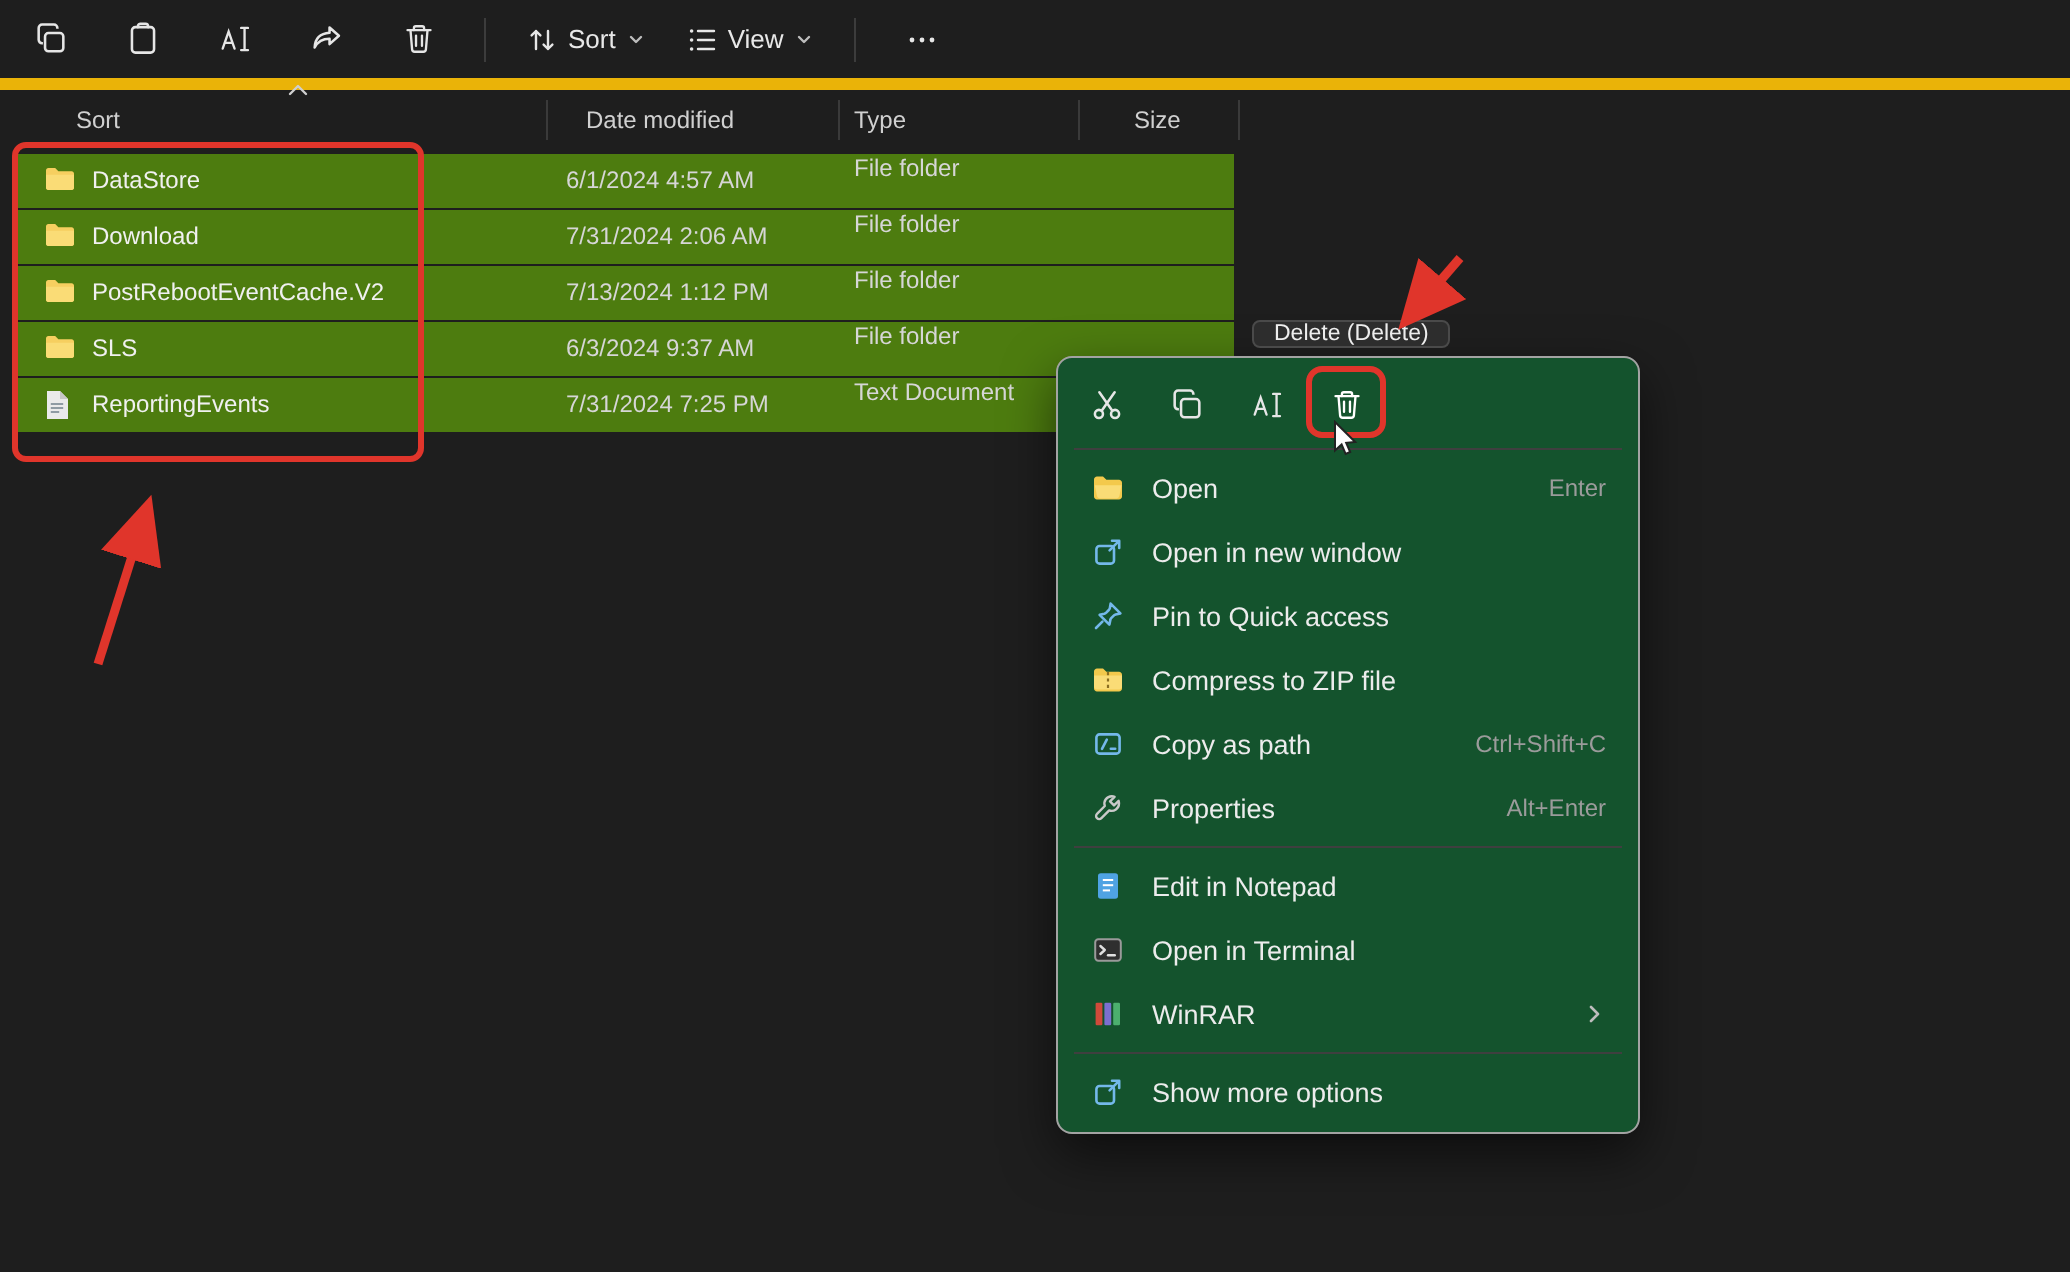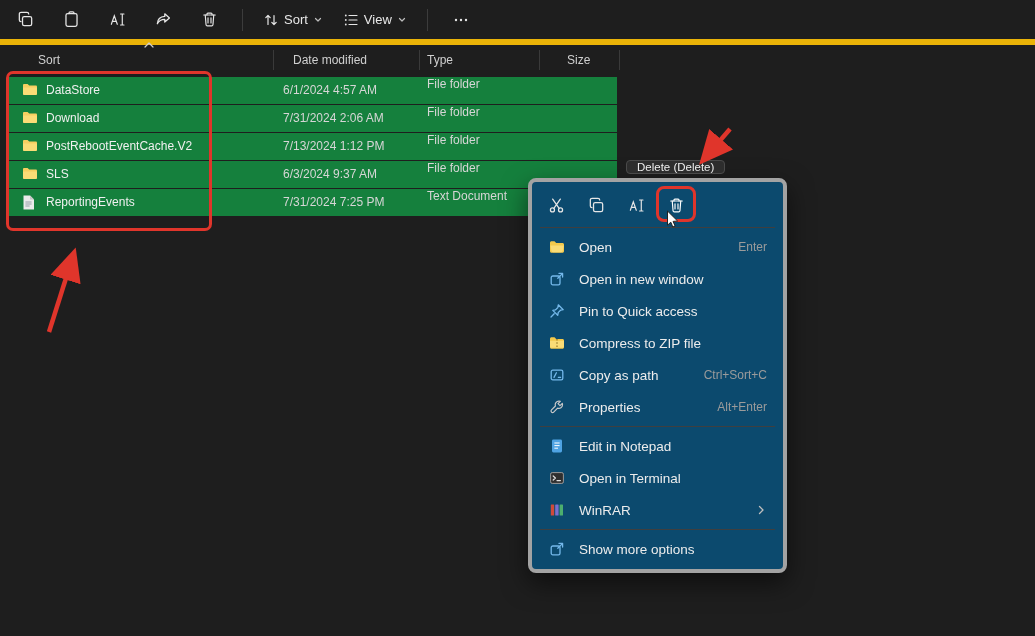--- a/index.html
+++ b/index.html
@@ -24,36 +24,36 @@
   .col-headers { position:absolute; top:47px; left:0; width:622px; height:26px;
     font-size:12px; color:#d0d0d0; }
   .col-h { position:absolute; top:0; height:26px; display:flex; align-items:center; }
   .col-h.c-name { left:38px; } .col-h.c-date { left:293px;align-items:center; }
   .col-h.c-type { left:427px; } .col-h.c-size { left:551px;margin-left:16px; }
   .col-sep { position:absolute; top:3px; width:1px; height:20px; background:#3a3a3a; }
   .sort-caret { position:absolute; left:143px; top:-6px; }
 
   
   .file-list { position:absolute; top:77px; left:8px; width:609px; z-index:1; }
-  .file-row { height:27px; margin-bottom:1px; background:#15803d;
+  .file-row { height:27px; margin-bottom:1px; background:#4d7c0f;
     position:relative; font-size:12px; }
   .fr-icon { position:absolute; left:14px; top:6px; }
   .fr-name { position:absolute; left:38px; top:6px; color:#f0f0f0; }
   .fr-date { position:absolute; left:275px; top:6px; color:#d6d6d6; }
   .fr-type { position:absolute; left:419px; top:0; color:#d6d6d6; }
   .fr-size { position:absolute; left:543px; top:6px; color:#d6d6d6; }
 
   
   .annot-rect { position:absolute; left:6px; top:71px; width:206px; height:160px;
     border:3px solid #e0352b; border-radius:7px; z-index:5; pointer-events:none; }
   .annot-layer { position:absolute; left:0; top:0; z-index:30; pointer-events:none; }
 
   
-  .context-menu { position:absolute; left:528px; top:178px; width:259px;
-    background:#0c4a6e; border:4px solid #a3a3a3; border-radius:8px;
+  .context-menu { position:absolute; left:528px; top:178px; width:292px;
+    background:#14532d; border:1px solid #a3a3a3; border-radius:8px;
     box-shadow:0 10px 26px rgba(0,0,0,.55); padding:4px; z-index:10; }
   .cm-iconbar { height:38px; display:flex; align-items:center; position:relative; }
   .cm-icon-btn { width:40px; height:34px; display:flex; align-items:center;
     justify-content:center; background:none; border:none; border-radius:4px; cursor:default; }
   .cm-del-box { position:absolute; left:120px; top:0px; width:40px; height:36px;
     border:3px solid #e0352b; border-radius:8px; pointer-events:none; }
   .cm-sep { height:1px; background:#3f3f3f; margin:3px 4px; }
   .cm-item { height:32px; display:flex; align-items:center; padding:0 12px;
     border-radius:4px; font-size:13.5px; cursor:default; }
   .cm-ic { width:17px; height:17px; margin-right:14px; display:flex;
@@ -297,21 +297,21 @@
       <span class="cm-shortcut"></span>
     </div>
     <div class="cm-item">
       <span class="cm-ic">
           <svg width="16" height="16" viewBox="0 0 16 16" fill="none" stroke="#74b8ea" stroke-width="1.3" stroke-linecap="round" stroke-linejoin="round">
             <rect x="2.2" y="3.2" width="11.6" height="9.6" rx="1.6"></rect>
             <path d="M5 10.4l2.4-4.6M9.4 10.4h2.2"></path>
           </svg>
         </span>
       <span class="cm-label">Copy as path</span>
-      <span class="cm-shortcut">Ctrl+Sort+C</span>
+      <span class="cm-shortcut">Ctrl+Shift+C</span>
     </div>
     <div class="cm-item">
       <span class="cm-ic">
           <svg width="16" height="16" viewBox="0 0 16 16" fill="none" stroke="#c9c9c9" stroke-width="1.2" stroke-linecap="round" stroke-linejoin="round">
             <path d="M9.9 2.1a3.7 3.7 0 0 0-3.5 4.9l-3.9 3.9a1.55 1.55 0 1 0 2.2 2.2l3.9-3.9a3.7 3.7 0 0 0 4.9-3.5c0-.4-.1-.9-.2-1.3L11 6.7 9 4.7l2.3-2.3c-.4-.2-.9-.3-1.4-.3z"></path>
           </svg>
         </span>
       <span class="cm-label">Properties</span>
       <span class="cm-shortcut">Alt+Enter</span>
     </div>

